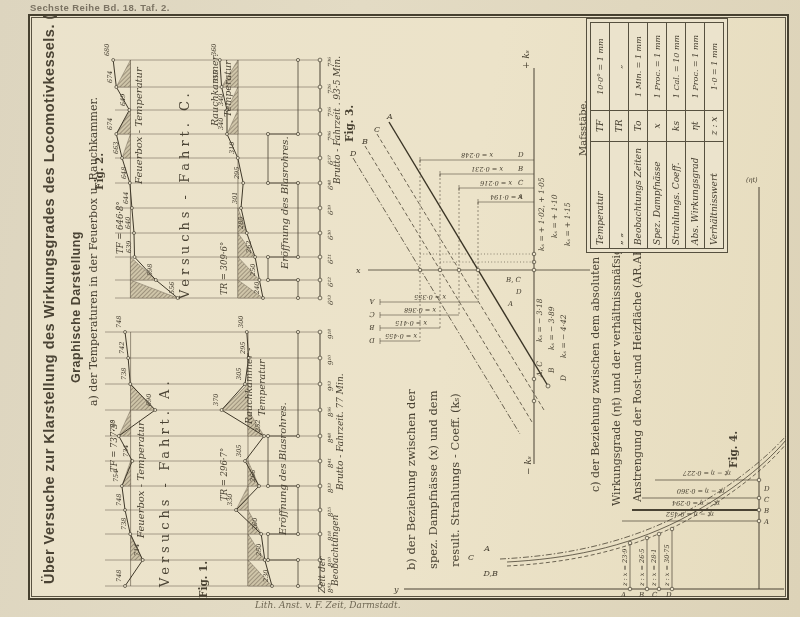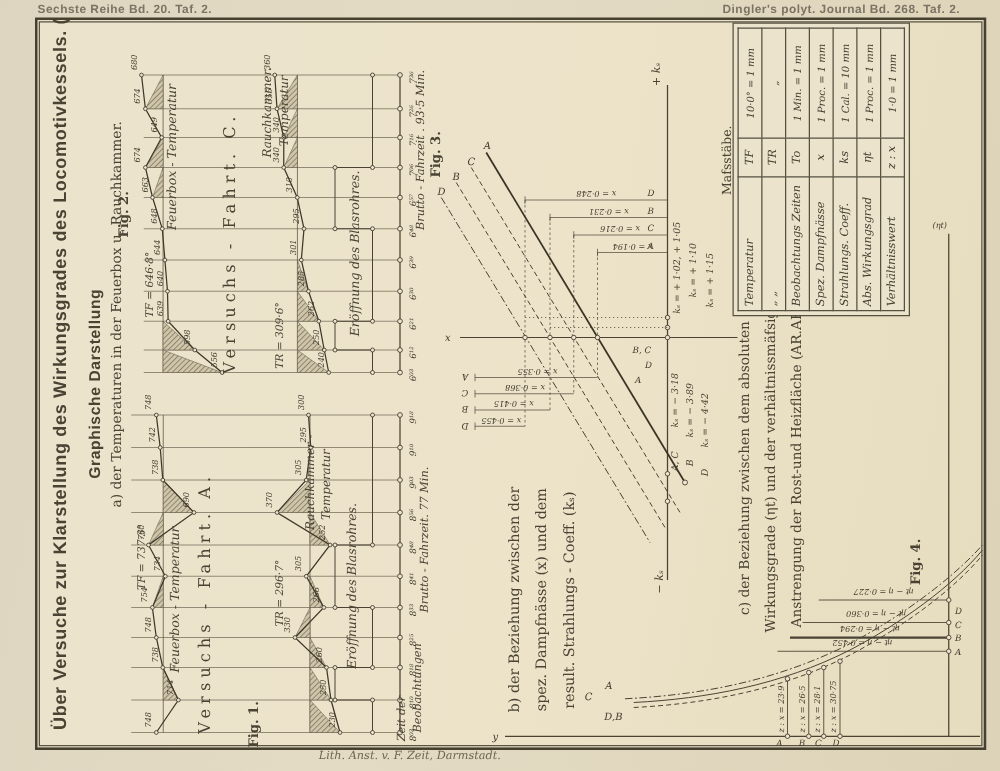--- a/index.html
+++ b/index.html
@@ -36,22 +36,21 @@
   .tbl td{border:1px solid #56503f;font-style:italic;color:#453e2f;padding:0 3px;white-space:nowrap;}
   td.c1{font-size:9px;width:102px;}
   td.c2{font-size:9px;width:26px;text-align:center;}
   td.c3{font-size:8px;width:90px;text-align:center;}
 </style>
 </head>
 <body>
 
 <div class="page">
 
-  <span class="hdr" style="left:30px;">Sechste Reihe Bd. 20. Taf. 2.</span>
-  <span class="hdr" style="left:578px;">Dingler's polyt. Journal Bd. 268. Taf. 2.</span>
+  <span class="hdr" style="left:30px;">Sechste Reihe Bd. 18. Taf. 2.</span>
 
   <div class="plate">
     <svg width="0" height="0">
       <defs>
         <pattern id="hh" width="3" height="3" patternUnits="userSpaceOnUse" patternTransform="rotate(45)">
           <rect width="3" height="3" fill="#cfc5a9"></rect>
           <line x1="0" y1="0" x2="0" y2="3" stroke="#6b6050" stroke-width="1"></line>
         </pattern>
       </defs>
     </svg>

